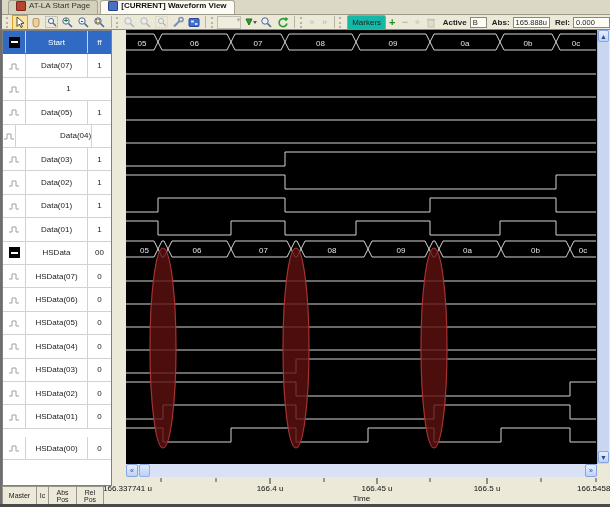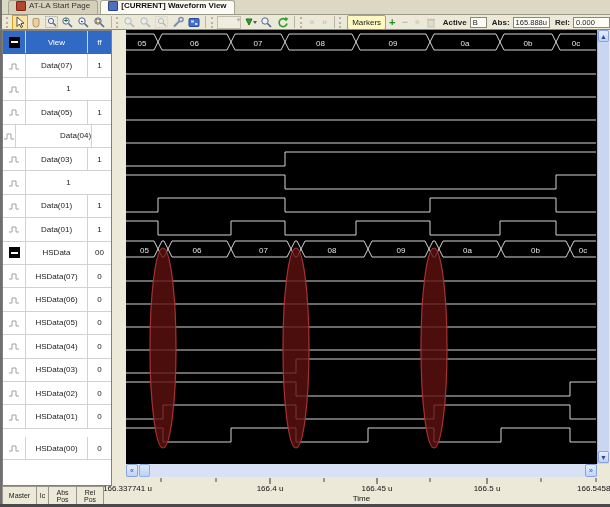--- a/index.html
+++ b/index.html
@@ -27,21 +27,21 @@
   .tbtn{width:17px;height:13px;display:flex;align-items:center;justify-content:center;border:1px solid transparent;}
   .tbtn.active{background:#fde3a0;border:1px solid #d8a020;}
   .tbtn.disabled{opacity:.38;}
   .tsep{width:1px;height:12px;background:#b8b4a0;margin:0 3px;}
   .chev{font-size:9px;color:#55617c;line-height:10px;}
   .combo{display:inline-block;width:36px;height:11px;background:#f4f1e4;border:1px solid #a8a494;position:relative;}
   .combo::after{content:"▾";position:absolute;right:0;top:-1px;font-size:7px;color:#888;}
   .tlabel{font-size:8px;color:#222;margin:0 3px 0 5px;font-weight:bold;}
   .tfield{height:11px;background:#fdfdf6;border:1px solid #8a8a7a;font-size:7.5px;color:#222;
           display:flex;align-items:center;padding:0 2px;box-sizing:border-box;}
-  .markers-btn{height:13px;background:#fef9c3;border:1px solid #df9a13;border-radius:2px;
+  .markers-btn{height:13px;background:#14b8a6;border:1px solid #df9a13;border-radius:2px;
                font-size:8px;color:#222;display:flex;align-items:center;padding:0 4px;margin-left:2px;}
 
   
   .signal-panel{position:absolute;left:2px;top:30px;width:110px;height:456px;background:#ffffff;
                 border:1px solid #808080;box-sizing:border-box;overflow:hidden;}
   .srow{position:absolute;left:0;width:108px;height:23.4px;border-bottom:1px solid #d2d2d2;
         display:flex;align-items:center;font-size:8px;color:#222;box-sizing:border-box;}
   .srow .icell{width:22px;display:flex;align-items:center;justify-content:center;align-self:stretch;border-right:1px solid #d2d2d2;}
   .srow .ncell{width:61px;text-align:center;border-right:1px solid #d2d2d2;align-self:stretch;display:flex;align-items:center;justify-content:center;}
   .srow .vcell{flex:1;text-align:center;}
@@ -219,21 +219,21 @@
     </div>
   <div class="toolbar-underline"></div>
 
   <div class="signal-panel">
       <div class="srow sel" style="top: 0px;">
         <span class="icell">
           <span class="busbox">
             <div></div>
           </span>
         </span>
-        <span class="ncell">View</span>
+        <span class="ncell">Start</span>
         <span class="vcell">ff</span>
       </div>
       <div class="srow" style="top: 23.4px;">
         <span class="icell">
           <svg width="12" height="10">
             <polyline points="1,8 4,8 4,3 8,3 8,8 11,8" fill="none" stroke="#a0a0a0"></polyline>
           </svg>
         </span>
         <span class="ncell">Data(07)</span>
         <span class="vcell">1</span>
@@ -272,20 +272,21 @@
         </span>
         <span class="ncell">Data(03)</span>
         <span class="vcell">1</span>
       </div>
       <div class="srow" style="top: 140.4px;">
         <span class="icell">
           <svg width="12" height="10">
             <polyline points="1,8 4,8 4,3 8,3 8,8 11,8" fill="none" stroke="#a0a0a0"></polyline>
           </svg>
         </span>
+        <span class="ncell">Data(02)</span>
         <span class="vcell">1</span>
       </div>
       <div class="srow" style="top: 163.8px;">
         <span class="icell">
           <svg width="12" height="10">
             <polyline points="1,8 4,8 4,3 8,3 8,8 11,8" fill="none" stroke="#a0a0a0"></polyline>
           </svg>
         </span>
         <span class="ncell">Data(01)</span>
         <span class="vcell">1</span>

